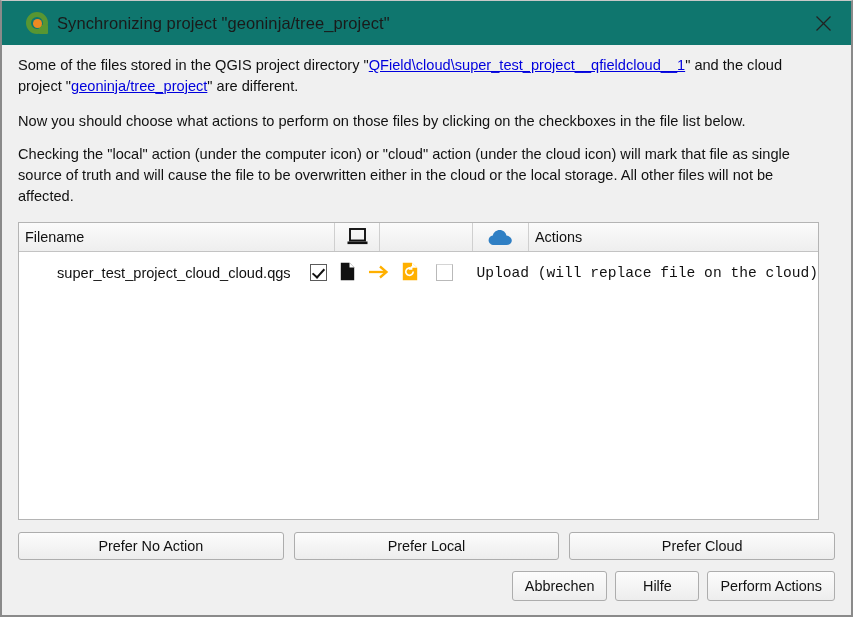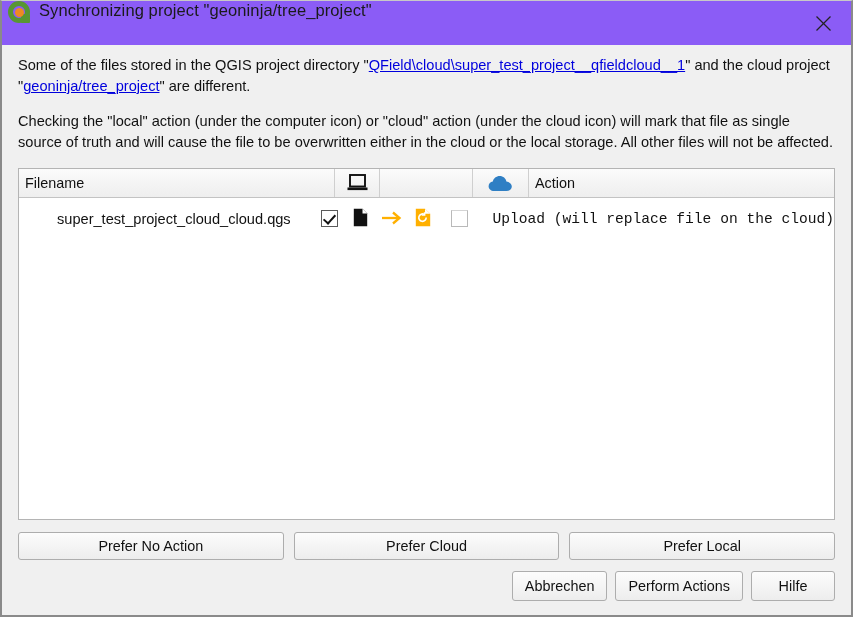--- a/index.html
+++ b/index.html
@@ -26,23 +26,24 @@
     border-top: 1px solid #c8c8c8;
     background: #f0f0f0;
     display: flex;
     flex-direction: column;
   }
 
   
   .titlebar {
     height: 44px;
     min-height: 44px;
-    background: #8b5cf6;
-    display: flex;
-    padding: 0 0 0 6px;
+    background: #0f766e;
+    display: flex;
+    align-items: center;
+    padding: 0 0 0 24px;
     box-sizing: border-box;
     position: relative;
   }
   .qgis-logo {
     width: 22px;
     height: 22px;
     position: relative;
     flex: 0 0 auto;
     margin-right: 9px;
   }
@@ -84,21 +85,21 @@
     display: flex;
     align-items: center;
     justify-content: center;
     cursor: pointer;
   }
   .close-btn svg { display: block; }
 
   
   .content {
     flex: 1 1 auto;
-    padding: 10px 16px 0 16px;
+    padding: 10px 32px 0 16px;
     box-sizing: border-box;
     display: flex;
     flex-direction: column;
     min-height: 0;
   }
   .para {
     font-size: 14.6px;
     color: #111111;
     line-height: 21px;
     margin: 0 0 12px 0;
@@ -250,20 +251,21 @@
         <line x1="1.5" y1="1.5" x2="15.5" y2="15.5" stroke="#222" stroke-width="1.3"></line>
         <line x1="15.5" y1="1.5" x2="1.5" y2="15.5" stroke="#222" stroke-width="1.3"></line>
       </svg>
     </div>
   </div>
 
   <div class="content">
 
     <p class="para tight"><span>Some of the files stored in the QGIS project directory "</span><span class="link">QField\cloud\super_test_project__qfieldcloud__1</span><span>" and the cloud project "</span><span class="link">geoninja/tree_project</span><span>" are different.</span></p>
 
+    <p class="para">Now you should choose what actions to perform on those files by clicking on the checkboxes in the file list below.</p>
 
     <p class="para">Checking the "local" action (under the computer icon) or "cloud" action (under the cloud icon) will mark that file as single source of truth and will cause the file to be overwritten either in the cloud or the local storage. All other files will not be affected.</p>
 
     <div class="table-wrap">
 
       <div class="thead">
         <div class="th col-filename">
           <span>Filename</span>
         </div>
         <div class="th col-local center">
@@ -276,21 +278,21 @@
         </div>
         <div class="th col-mid center"></div>
         <div class="th col-cloud center">
           <span>
             <svg class="cloud-icon" width="25" height="17" viewBox="0 0 25 17">
               <path d="M6.2 16 C2.8 16 0.6 13.8 0.6 11.2 C0.6 8.8 2.4 6.9 4.8 6.6 C5.4 3.3 8.3 1 11.7 1 C15.1 1 17.9 3.4 18.4 6.6 C21.4 6.8 23.8 9.1 23.8 11.4 C23.8 14 21.6 16 18.4 16 Z" fill="#2f7fc4"></path>
             </svg>
           </span>
         </div>
         <div class="th col-action last">
-          <span>Action</span>
+          <span>Actions</span>
         </div>
       </div>
 
       <div class="tbody">
         <div class="trow">
 
           <div class="td col-filename td-filename">
             <span>super_test_project_cloud_cloud.qgs</span>
           </div>
 
@@ -332,23 +334,23 @@
           </div>
 
         </div>
       </div>
 
     </div>
   </div>
 
   <div class="prefer-row">
     <div class="btn">Prefer No Action</div>
+    <div class="btn">Prefer Local</div>
     <div class="btn">Prefer Cloud</div>
-    <div class="btn">Prefer Local</div>
   </div>
 
   <div class="action-row">
     <div class="btn">Abbrechen</div>
+    <div class="btn">Hilfe</div>
     <div class="btn">Perform Actions</div>
-    <div class="btn">Hilfe</div>
   </div>
 
 </div>
 
 </body></html>

